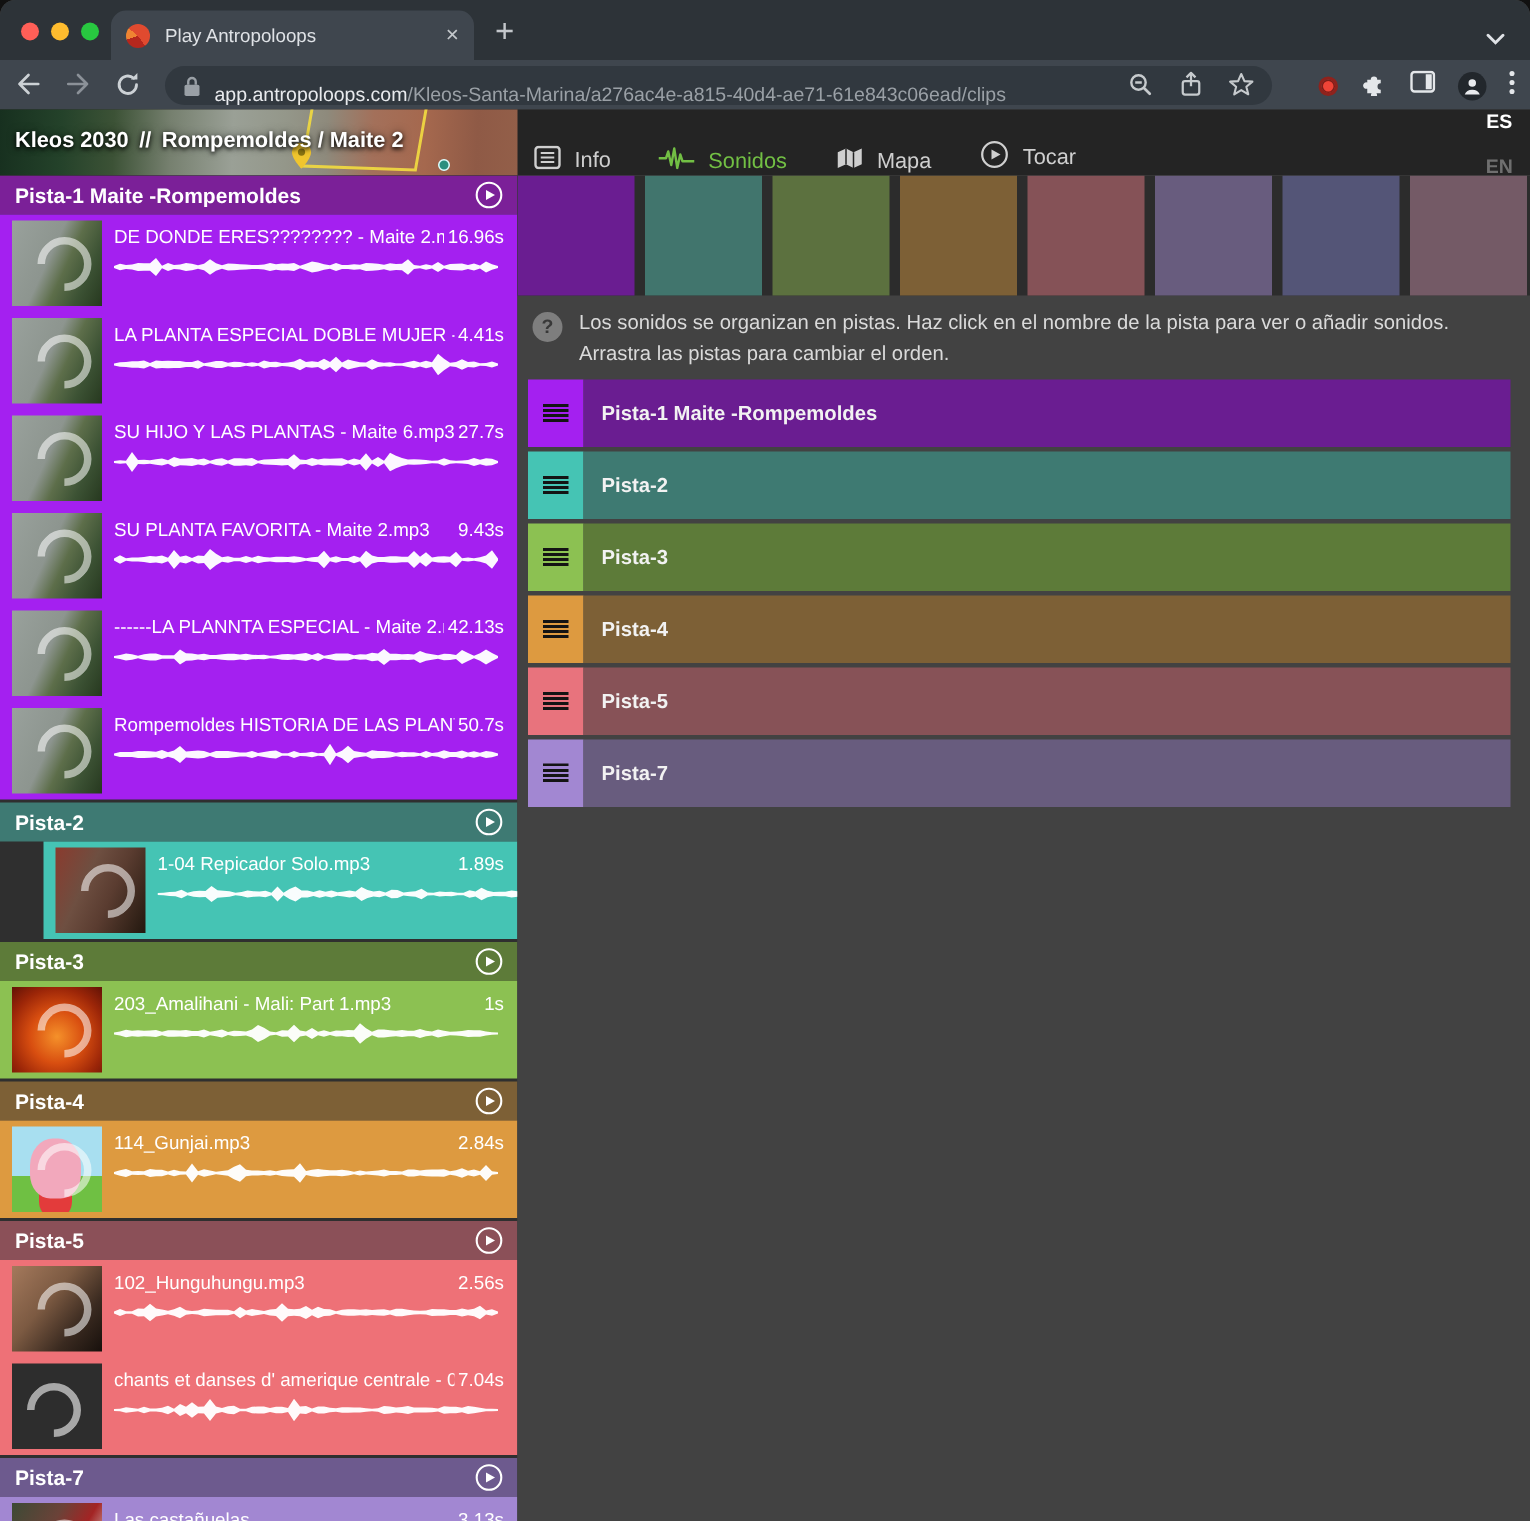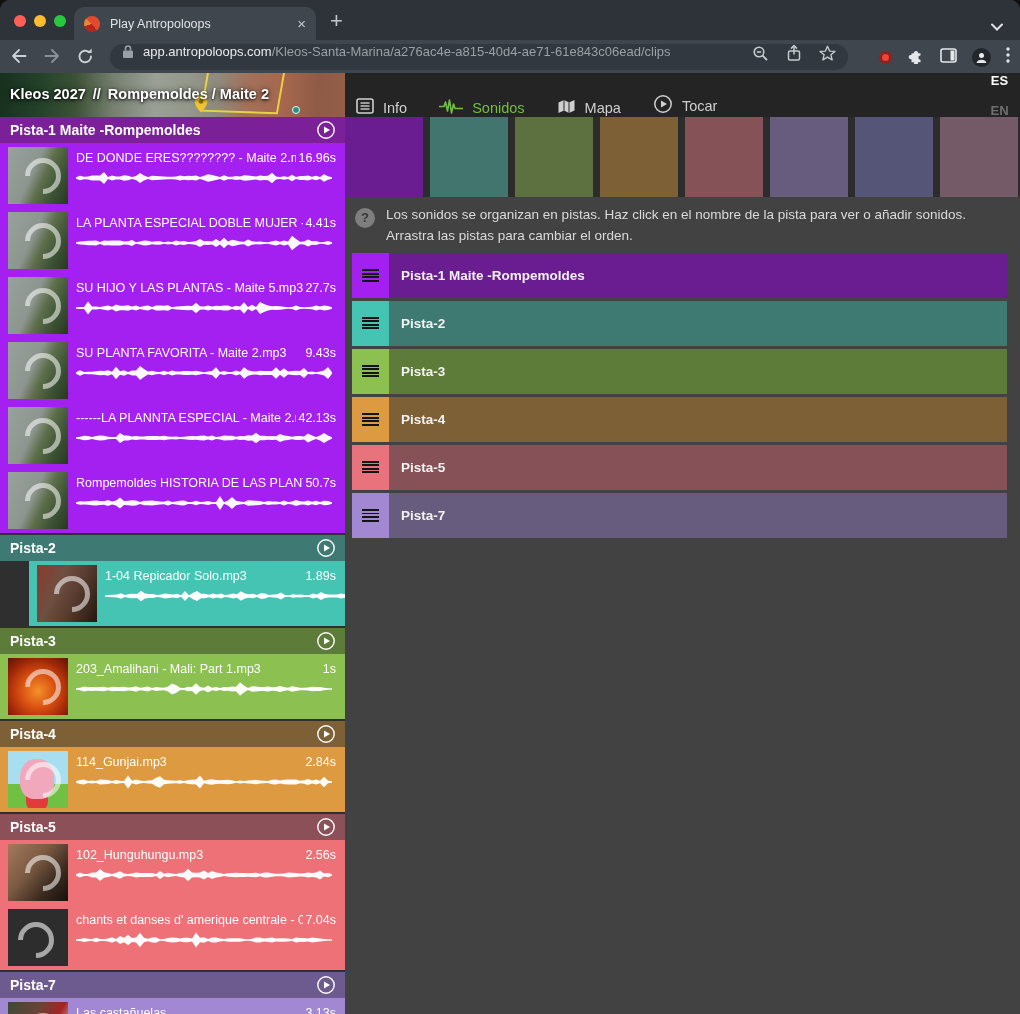--- a/index.html
+++ b/index.html
@@ -14,21 +14,21 @@
   .tab { position:absolute; left:74px; top:7px; width:242px; height:33px; background:#3f464e; border-radius:10px 10px 0 0; display:flex; align-items:center; padding:0 10px; gap:10px; }
   .favicon { width:16px; height:16px; border-radius:50%; flex:none;
     background:conic-gradient(#e04a2f 0 40%, #b5271d 40% 70%, #ef8432 70% 86%, #e04a2f 86%); }
   .tabtitle { color:#dfe2e6; font-size:12.5px; flex:1; white-space:nowrap; overflow:hidden; }
   .tabclose { color:#c3c7cb; font-size:15px; line-height:1; }
   .newtab { position:absolute; left:330px; top:8px; color:#c3c7cb; font-size:22px; font-weight:300; }
   .tabchevron { position:absolute; right:16px; top:17px; }
 
   .toolbar { position:absolute; top:40px; left:0; right:0; height:33px; background:#3f464e; }
   .navbtns { position:absolute; left:8px; top:6px; display:flex; gap:13px; align-items:center; }
-  .omnibox { position:absolute; left:110px; top:4px; width:738px; height:26px; border-radius:13px; background:#31383f; display:flex; align-items:flex-start; padding:0 12px; }
+  .omnibox { position:absolute; left:110px; top:4px; width:738px; height:26px; border-radius:13px; background:#31383f; display:flex; align-items:flex-end; padding:0 12px; }
   .urltext { font-size:13px; margin-left:9px; flex:1; white-space:nowrap; overflow:hidden; }
   .urldomain { color:#e8eaed; }
   .urlpath { color:#9aa0a6; }
   .pillicons { display:flex; gap:17px; align-items:center; flex:none; margin-left:10px; }
   .toolicons { position:absolute; right:10px; top:4px; height:26px; display:flex; gap:15px; align-items:center; }
   .recdot { width:13px; height:13px; border-radius:50%; background:#ef4437; border:2.5px solid #8f221c; background-clip:padding-box; box-shadow:0 0 0 1px #7e1d18 inset; }
   .avatar { width:19px; height:19px; border-radius:50%; background:#22272c; display:flex; align-items:center; justify-content:center; }
 
   
   .appheader { position:absolute; top:73px; left:0; right:0; height:44px; background:#242424; }
@@ -164,21 +164,21 @@
   </div>
 
   <div class="appheader">
     <div class="maphead">
       <div class="poly"></div>
       <span class="dot-teal"></span>
       <svg style="position:absolute;left:194px;top:22px" width="14" height="18" viewBox="0 0 14 18">
           <path d="M7 0 a6.4 6.4 0 0 1 6.4 6.4 C13.4 11 7 17.5 7 17.5 S0.6 11 0.6 6.4 A6.4 6.4 0 0 1 7 0 Z" fill="#f0c52e"></path>
           <circle cx="7" cy="6.4" r="2.4" fill="#8a7413"></circle>
         </svg>
-      <div class="crumb"><span>Kleos 2027</span><span class="sep">//</span><span>Rompemoldes / Maite 2</span></div>
+      <div class="crumb"><span>Kleos 2030</span><span class="sep">//</span><span>Rompemoldes / Maite 2</span></div>
     </div>
     <div class="nav" id="nav">
         <div class="navitem">
           <span><svg width="18" height="16" viewBox="0 0 18 16">
               <rect x="1" y="1" width="16" height="14" rx="2" fill="none" stroke="#cfcfcf" stroke-width="1.6"></rect>
               <line x1="4.5" y1="5" x2="13.5" y2="5" stroke="#cfcfcf" stroke-width="1.4"></line>
               <line x1="4.5" y1="8" x2="13.5" y2="8" stroke="#cfcfcf" stroke-width="1.4"></line>
               <line x1="4.5" y1="11" x2="13.5" y2="11" stroke="#cfcfcf" stroke-width="1.4"></line>
             </svg></span>
           <span>Info</span>
@@ -251,21 +251,21 @@
               </div>
               <svg width="256" height="16" viewBox="0 0 256 16" class="wave">
                 <path d="M0,7.3 L4,6.5 L8,6.3 L12,5.8 L16,5.8 L20,5.4 L24,7.0 L28,5.4 L32,5.7 L36,5.5 L40,5.6 L44,5.6 L48,6.4 L52,6.3 L56,5.1 L60,7.2 L64,6.5 L68,5.6 L72,5.7 L76,6.8 L80,6.2 L84,6.3 L88,7.2 L92,6.5 L96,7.1 L100,5.4 L104,6.4 L108,6.1 L112,7.0 L116,6.7 L120,6.0 L124,4.1 L128,6.3 L132,5.9 L136,6.4 L140,4.1 L144,6.4 L148,2.8 L152,6.6 L156,4.7 L160,5.6 L164,6.5 L168,6.7 L172,4.5 L176,6.3 L180,6.8 L184,6.5 L188,7.1 L192,7.2 L196,6.3 L200,5.5 L204,6.7 L208,5.5 L212,6.5 L216,0.8 L220,4.1 L224,6.8 L228,6.4 L232,4.5 L236,6.3 L240,6.0 L244,7.2 L248,7.0 L252,6.0 L256,7.3 L256,8.7 L252,10.0 L248,9.0 L244,8.8 L240,10.0 L236,9.7 L232,11.5 L228,9.6 L224,9.2 L220,11.9 L216,15.2 L212,9.5 L208,10.5 L204,9.3 L200,10.5 L196,9.7 L192,8.8 L188,8.9 L184,9.5 L180,9.2 L176,9.7 L172,11.5 L168,9.3 L164,9.5 L160,10.4 L156,11.3 L152,9.4 L148,13.2 L144,9.6 L140,11.9 L136,9.6 L132,10.1 L128,9.7 L124,11.9 L120,10.0 L116,9.3 L112,9.0 L108,9.9 L104,9.6 L100,10.6 L96,8.9 L92,9.5 L88,8.8 L84,9.7 L80,9.8 L76,9.2 L72,10.3 L68,10.4 L64,9.5 L60,8.8 L56,10.9 L52,9.7 L48,9.6 L44,10.4 L40,10.4 L36,10.5 L32,10.3 L28,10.6 L24,9.0 L20,10.6 L16,10.2 L12,10.2 L8,9.7 L4,9.5 L0,8.7 Z" fill="#ffffff" fill-opacity="0.97"></path>
               </svg>
             </div>
           </div>
           <div class="clip">
             <div class="thumb thumb-plant"></div>
             <div class="cmeta">
               <div class="crow">
-                <span class="cname">SU HIJO Y LAS PLANTAS - Maite 5.mp3</span>
+                <span class="cname">SU HIJO Y LAS PLANTAS - Maite 6.mp3</span>
                 <span class="cdur">27.7s</span>
               </div>
               <svg width="256" height="16" viewBox="0 0 256 16" class="wave">
                 <path d="M0,7.3 L4,6.9 L8,7.1 L12,1.4 L16,6.6 L20,6.5 L24,6.9 L28,6.2 L32,5.6 L36,6.8 L40,4.6 L44,5.8 L48,5.7 L52,5.3 L56,6.4 L60,5.6 L64,7.1 L68,6.0 L72,5.5 L76,7.0 L80,5.5 L84,5.5 L88,5.8 L92,5.3 L96,7.2 L100,6.4 L104,6.2 L108,6.0 L112,5.7 L116,6.0 L120,2.8 L124,6.3 L128,6.6 L132,5.4 L136,6.4 L140,5.7 L144,5.9 L148,5.6 L152,5.5 L156,7.0 L160,5.7 L164,6.6 L168,2.2 L172,7.0 L176,4.7 L180,7.1 L184,1.9 L188,3.9 L192,5.4 L196,6.3 L200,6.1 L204,6.3 L208,6.7 L212,7.2 L216,7.0 L220,5.5 L224,6.9 L228,7.2 L232,7.0 L236,6.7 L240,5.4 L244,6.5 L248,5.5 L252,5.9 L256,7.3 L256,8.7 L252,10.1 L248,10.5 L244,9.5 L240,10.6 L236,9.3 L232,9.0 L228,8.8 L224,9.1 L220,10.5 L216,9.0 L212,8.8 L208,9.3 L204,9.7 L200,9.9 L196,9.7 L192,10.6 L188,12.1 L184,14.1 L180,8.9 L176,11.3 L172,9.0 L168,13.8 L164,9.4 L160,10.3 L156,9.0 L152,10.5 L148,10.4 L144,10.1 L140,10.3 L136,9.6 L132,10.6 L128,9.4 L124,9.7 L120,13.2 L116,10.0 L112,10.3 L108,10.0 L104,9.8 L100,9.6 L96,8.8 L92,10.7 L88,10.2 L84,10.5 L80,10.5 L76,9.0 L72,10.5 L68,10.0 L64,8.9 L60,10.4 L56,9.6 L52,10.7 L48,10.3 L44,10.2 L40,11.4 L36,9.2 L32,10.4 L28,9.8 L24,9.1 L20,9.5 L16,9.4 L12,14.6 L8,8.9 L4,9.1 L0,8.7 Z" fill="#ffffff" fill-opacity="0.97"></path>
               </svg>
             </div>
           </div>
           <div class="clip">
             <div class="thumb thumb-plant"></div>
             <div class="cmeta">

